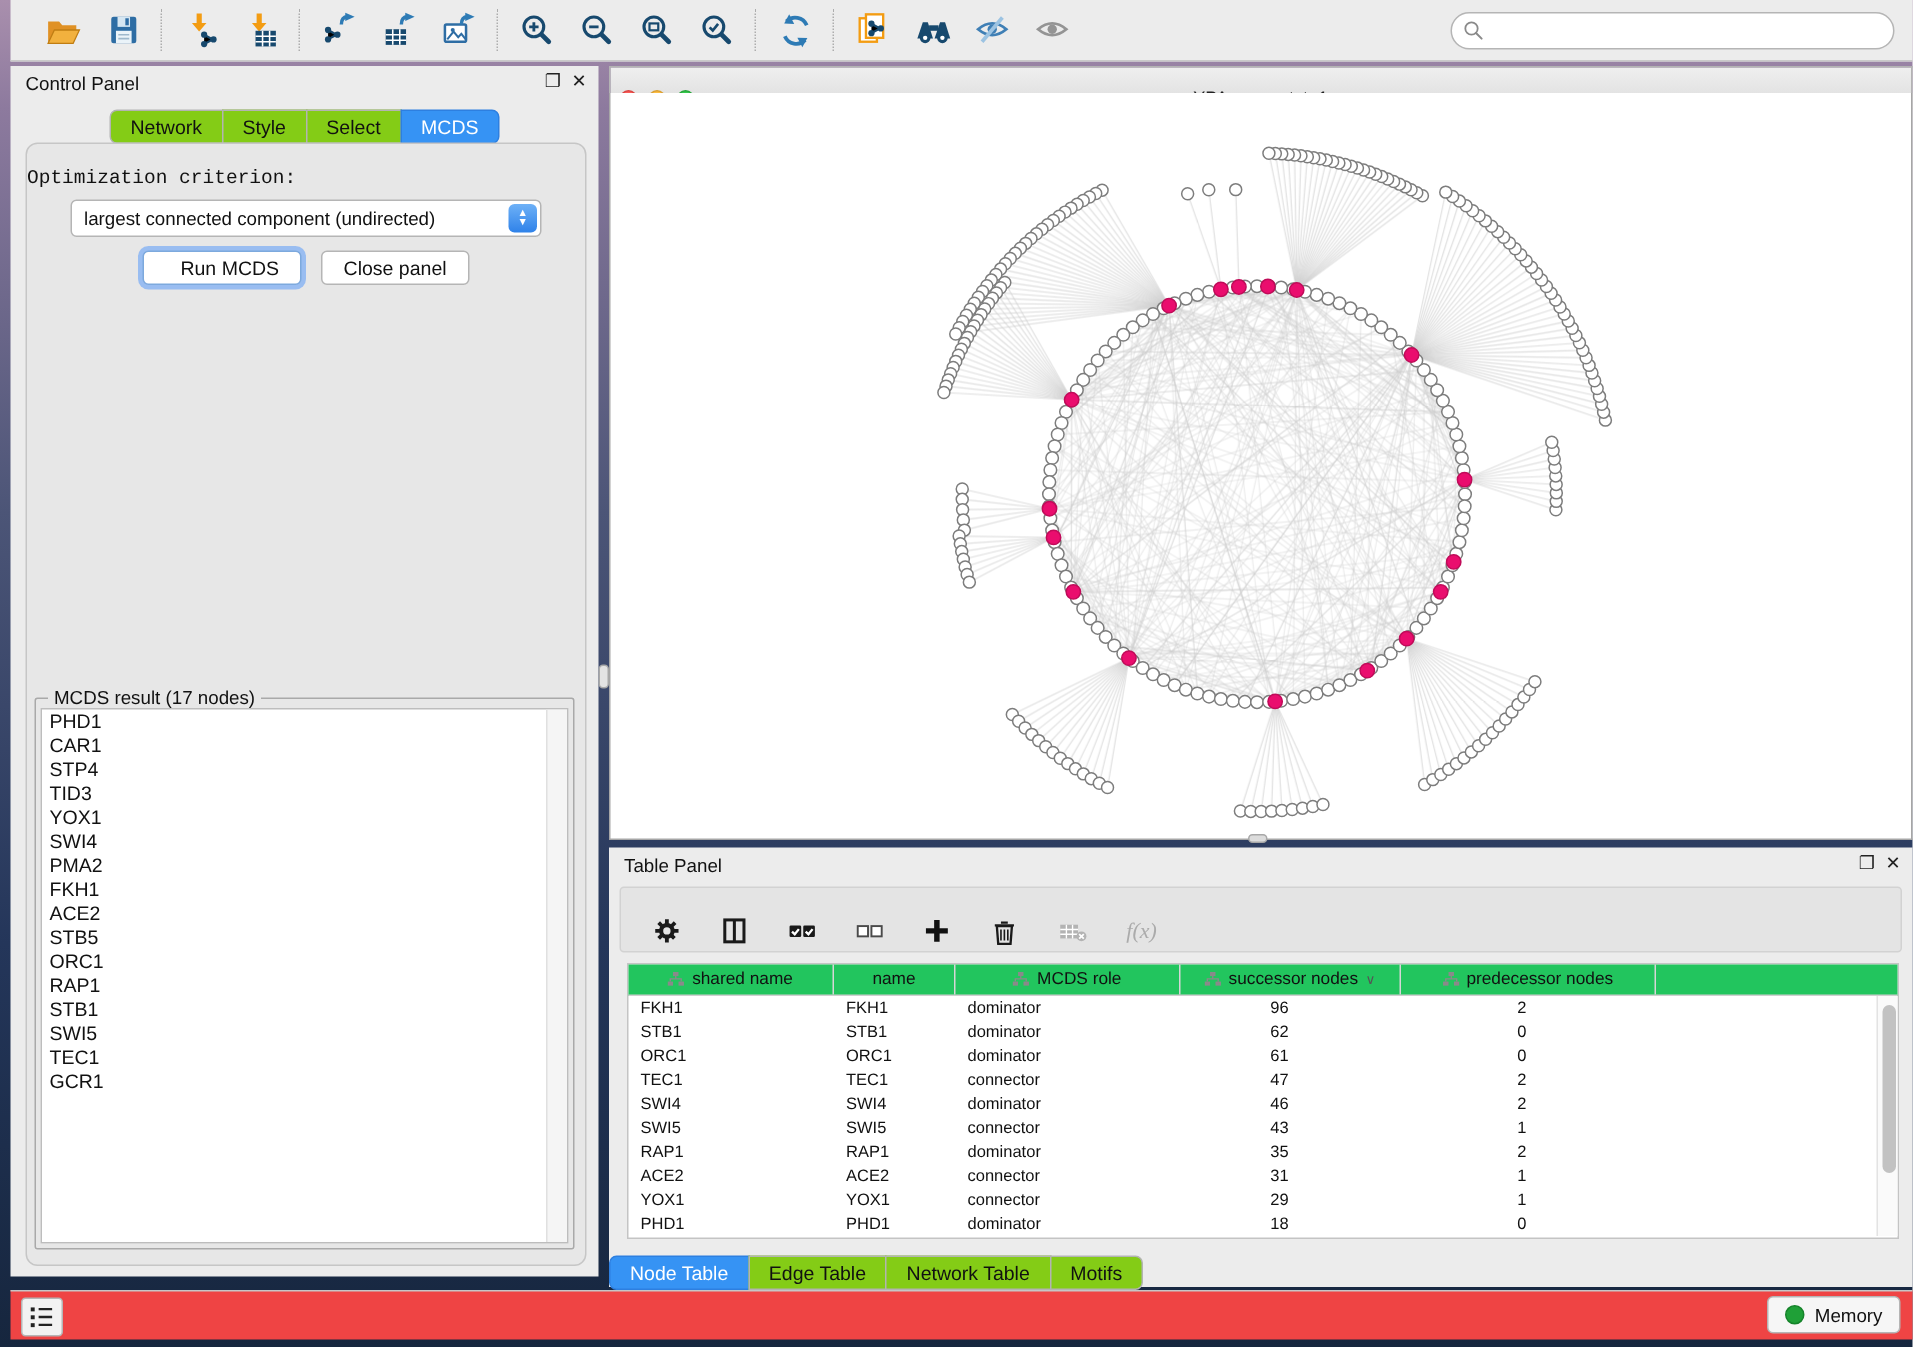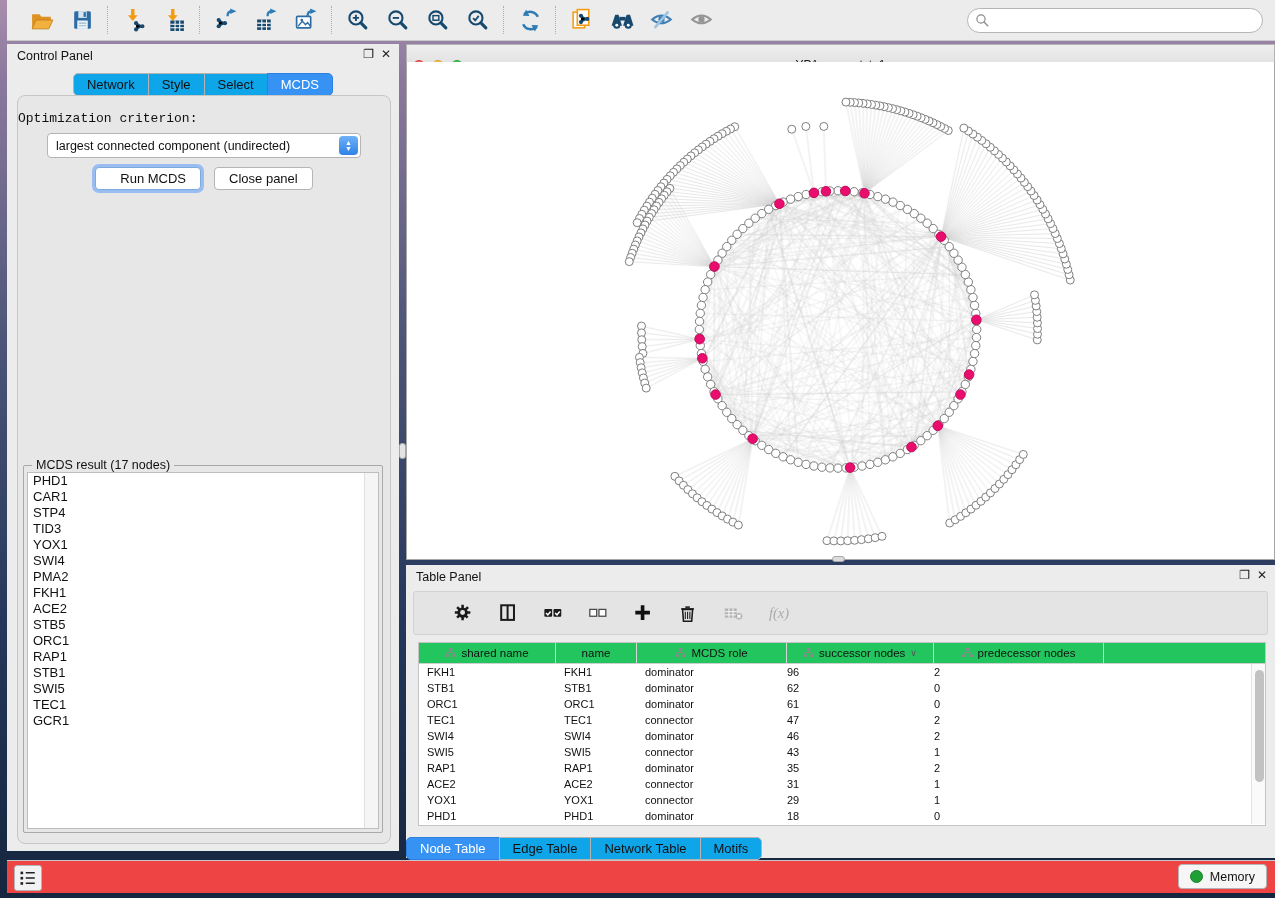--- a/index.html
+++ b/index.html
@@ -19,21 +19,21 @@
   #toolbar-search{margin-left:auto;margin-right:12px;position:relative;width:296px;height:25px;}
   #toolbar-search input{width:100%;height:100%;box-sizing:border-box;border:1px solid #b5b5b5;border-radius:13px;
     background:#fff;padding-left:28px;font-size:12px;outline:none;}
   #toolbar-search .mag{position:absolute;left:8px;top:5px;width:15px;height:15px;}
   
   #control-panel{left:7px;top:44px;width:392px;height:807px;background:#ececec;}
   .panel-title{position:absolute;left:10px;top:5px;font-size:12.5px;color:#111;}
   .panel-winbtns{position:absolute;right:8px;top:3px;display:flex;gap:7px;align-items:center;}
   .wb{font-size:12px;color:#222;font-weight:bold;line-height:14px;cursor:default;}
   .tabbar{position:absolute;top:29px;left:0;width:100%;display:flex;justify-content:center;}
-  .tab{background:#0ea5e9;border:1px solid #b3b3b3;margin-left:-1px;padding:3px 13px;font-size:13px;color:#111;cursor:default;}
+  .tab{background:#84cc16;border:1px solid #b3b3b3;margin-left:-1px;padding:3px 13px;font-size:13px;color:#111;cursor:default;}
   .tab:first-child{border-radius:5px 0 0 5px;margin-left:0;}
   .tab:last-child{border-radius:0 5px 5px 0;}
   .tab.active{background:#3693f4;border-color:#2d7fe0;color:#fff;}
   #cp-content{position:absolute;left:10px;top:51px;width:372px;bottom:7px;
     background:#e7e7e7;border:1px solid #c6c6c6;border-radius:8px;}
   #opt-label{position:absolute;top:15px;width:100%;font-size:13px;color:#111;font-family:Liberation Mono, monospace;}
   #opt-select{position:absolute;left:29px;top:37px;width:312px;height:23px;background:#fff;
     border:1px solid #b5b5b5;border-radius:4px;display:flex;align-items:center;cursor:default;}
   #opt-select .sel-text{flex:1;font-size:12.5px;padding-left:8px;color:#111;white-space:nowrap;}
   #opt-select .stepper{width:19px;height:19px;margin-right:2px;border-radius:4px;
@@ -60,32 +60,32 @@
   #net-title{position:absolute;left:0;right:0;text-align:center;font-size:12px;color:#222;}
   #net-canvas{position:absolute;left:0;top:18px;right:0;bottom:0;background:#fff;
     border:1px solid #a6a6a6;border-top:none;box-sizing:border-box;}
   #net-canvas svg{width:100%;height:100%;display:block;}
   
   #v-split{left:399px;top:443px;width:7px;height:16px;background:#e3e3e3;border:1px solid #a8a8a8;border-radius:3px;box-sizing:border-box;}
   #h-split{left:832px;top:556px;width:13px;height:6px;background:#dcdcdc;border:1px solid #a8a8a8;border-radius:3px;box-sizing:border-box;}
   
   #table-panel{left:406px;top:565px;width:869px;height:293px;background:#ececec;}
   #tp-toolbar{position:absolute;left:7px;right:7px;top:26px;height:44px;background:#e4e4e4;
-    border:1px solid #d2d2d2;border-radius:3px;display:flex;align-items:center;gap:19px;padding-left:36px;box-sizing:border-box;}
+    border:1px solid #d2d2d2;border-radius:3px;display:flex;align-items:flex-end;gap:19px;padding-left:18px;box-sizing:border-box;}
   #tp-toolbar .icon-btn svg{width:21px;height:21px;}
   #tbl{position:absolute;left:12px;right:9px;top:77px;height:184px;background:#fff;border:1px solid #c4c4c4;box-sizing:border-box;}
   #tbl-header{display:flex;height:20px;background:#22c55e;border-bottom:1px solid #cfcfcf;}
   .th{display:flex;align-items:center;justify-content:center;gap:5px;font-size:11.5px;color:#111;
     border-right:1px solid #d6d6d6;box-sizing:border-box;position:relative;}
   .th .tree-ic{width:11px;height:10px;}
   .th .sort{font-size:9px;color:#555;}
   .tr{display:flex;height:16px;align-items:center;}
   .td{font-size:11px;color:#111;box-sizing:border-box;white-space:nowrap;overflow:hidden;}
   .td.l{padding-left:8px;text-align:left;}
-  .td.r{text-align:left;}
+  .td.r{text-align:center;}
   #tbl-scroll{position:absolute;right:0;top:21px;bottom:1px;width:13px;background:#fafafa;border-left:1px solid #e3e3e3;}
   #tbl-thumb{position:absolute;right:1.5px;top:6px;width:9px;height:112px;background:#c2c2c2;border-radius:5px;}
   #tp-tabs{position:absolute;left:0;right:0;top:272px;display:flex;justify-content:flex-start;}
   
   #status-bar{left:7px;top:860px;width:1268px;height:33px;background:#ef4444;border-top:1px solid #c6c6c6;box-sizing:border-box;}
   #panel-menu-btn{position:absolute;left:7px;top:4px;width:26px;height:24px;background:#f2f2f2;
     border:1px solid #b5b5b5;border-radius:3px;display:flex;align-items:center;justify-content:center;}
   #memory-btn{position:absolute;right:8px;top:3px;height:25px;background:#f6f6f6;border:1px solid #b5b5b5;
     border-radius:4px;display:flex;align-items:center;gap:7px;padding:0 11px;box-sizing:border-box;}
   #memory-dot{width:13px;height:13px;border-radius:50%;background:#1fa037;border:1px solid #15832a;box-sizing:border-box;}

